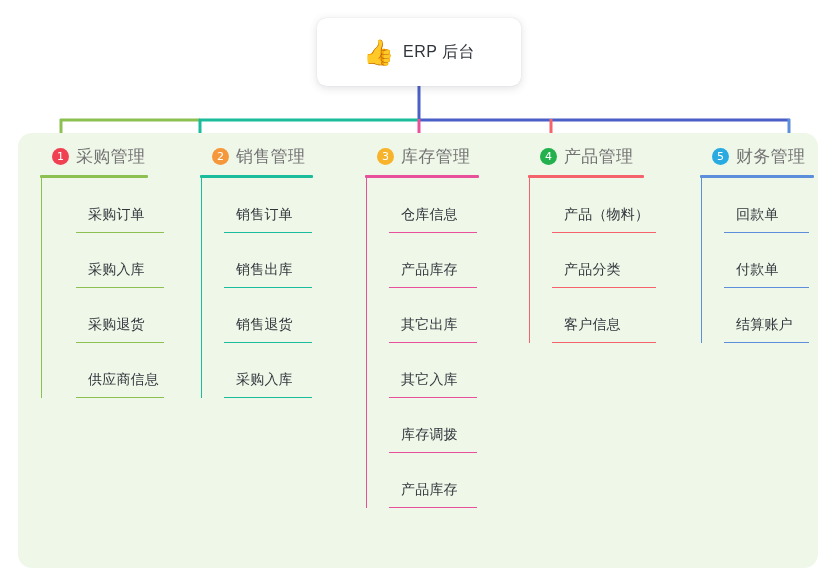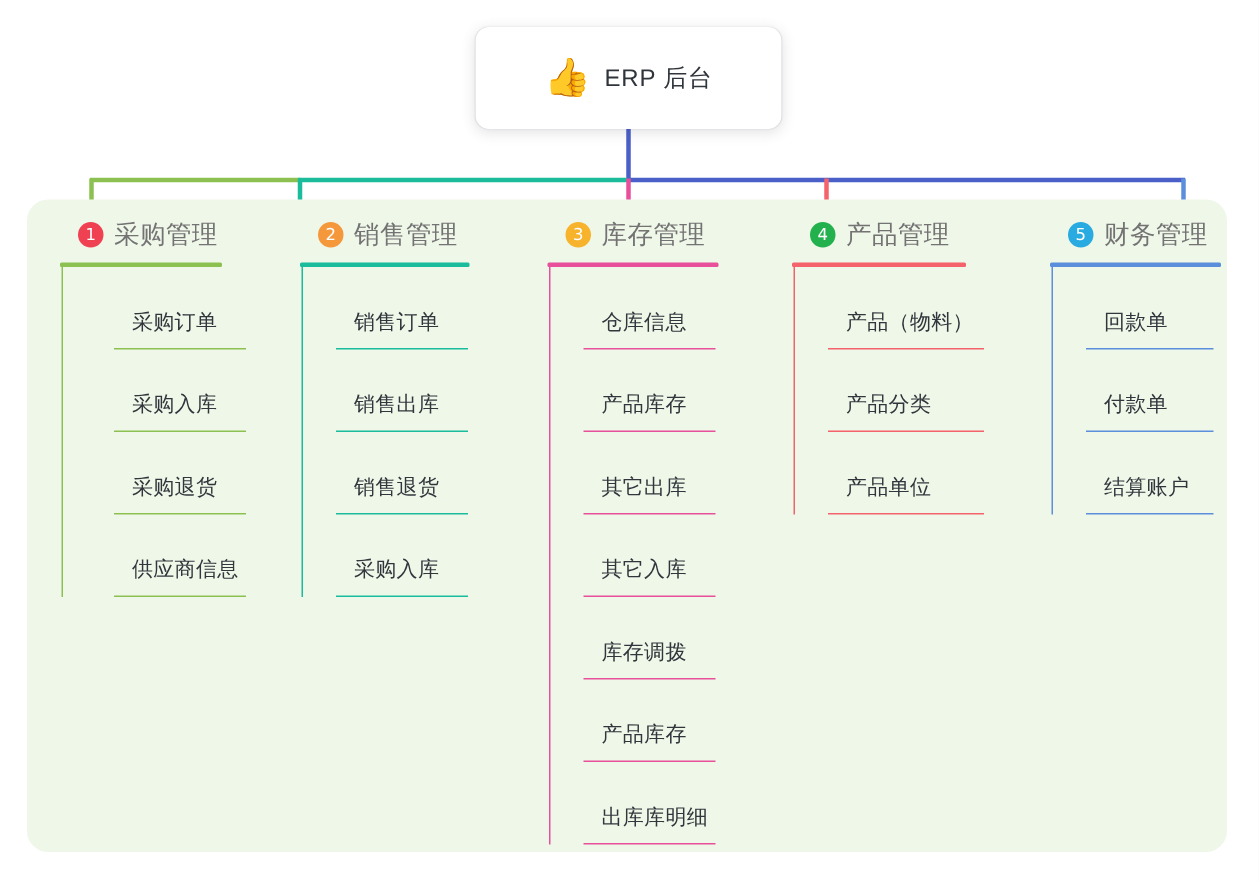--- a/index.html
+++ b/index.html
@@ -234,43 +234,39 @@
             <div class="leaf-rule" style="background: rgb(232, 80, 155); width: 88px;"></div>
           </div>
           <div class="leaf">
             <span class="leaf-label">库存调拨</span>
             <div class="leaf-rule" style="background: rgb(232, 80, 155); width: 88px;"></div>
           </div>
           <div class="leaf">
             <span class="leaf-label">产品库存</span>
             <div class="leaf-rule" style="background: rgb(232, 80, 155); width: 88px;"></div>
           </div>
-          <div class="leaf">
-            <span class="leaf-label">出库库明细</span>
-            <div class="leaf-rule" style="background: rgb(232, 80, 155); width: 88px;"></div>
-          </div>
         </div>
       </div>
       <div class="column" style="left: 528px;">
         <div class="col-header">
           <span class="badge" style="background: rgb(34, 177, 76);">4</span>
           <span class="col-title">产品管理</span>
         </div>
         <div class="col-rule" style="background: rgb(244, 98, 107); width: 116px;"></div>
         <div class="leaf-list" style="border-left: 1.5px solid rgb(244, 98, 107); margin-left: 1px;">
           <div class="leaf">
             <span class="leaf-label">产品（物料）</span>
             <div class="leaf-rule" style="background: rgb(244, 98, 107); width: 104px;"></div>
           </div>
           <div class="leaf">
             <span class="leaf-label">产品分类</span>
             <div class="leaf-rule" style="background: rgb(244, 98, 107); width: 104px;"></div>
           </div>
           <div class="leaf">
-            <span class="leaf-label">产品单位</span>
+            <span class="leaf-label">客户信息</span>
             <div class="leaf-rule" style="background: rgb(244, 98, 107); width: 104px;"></div>
           </div>
         </div>
       </div>
       <div class="column" style="left: 700px;">
         <div class="col-header">
           <span class="badge" style="background: rgb(41, 171, 226);">5</span>
           <span class="col-title">财务管理</span>
         </div>
         <div class="col-rule" style="background: rgb(91, 143, 220); width: 114px;"></div>

